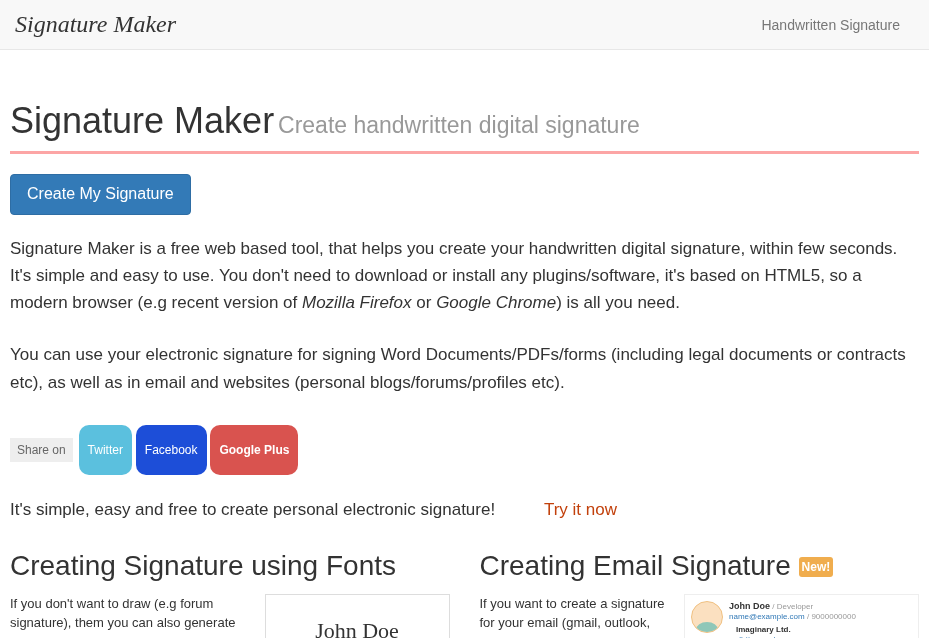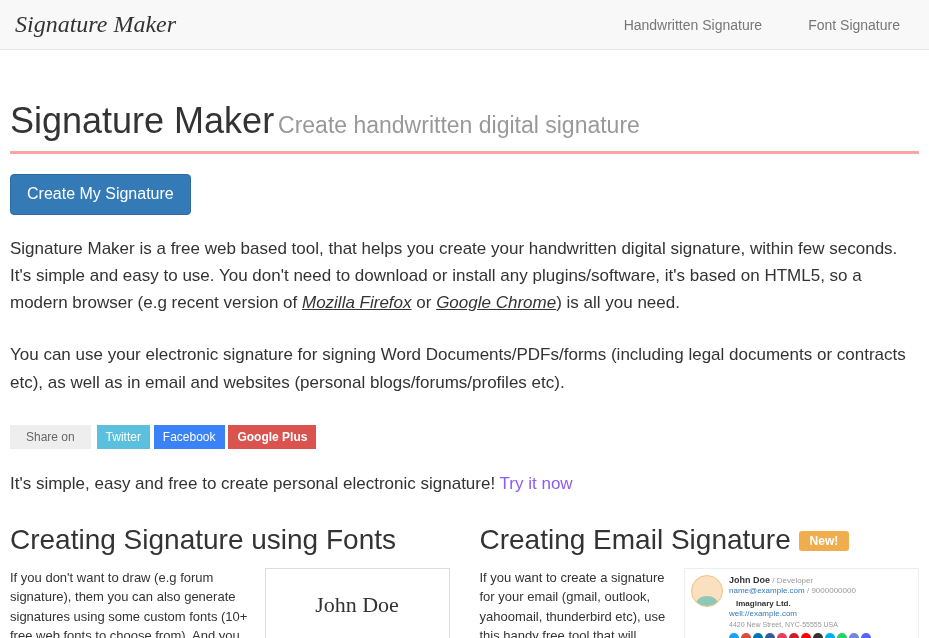--- a/index.html
+++ b/index.html
@@ -9,34 +9,34 @@
 .nav-links { display: flex; gap: 18px; }
 .nav-links a { color: #777; text-decoration: none; padding: 15px 14px; font-size: 14px; }
 .container { padding: 10px 10px 30px 10px; }
 .page-header { border-bottom: 3px solid #fca5a5; padding-bottom: 9px; margin-top: 40px; margin-bottom: 20px; }
 .page-header h1 { font-size: 36px; font-weight: 500; color: #333; display: inline; }
 .page-header .subtitle { font-size: 23px; color: #999; font-weight: 400; }
 .btn { display: inline-block; padding: 10px 16px; font-size: 14px; line-height: 1.3; border-radius: 4px; border: 1px solid transparent; cursor: pointer; text-align: center; }
 .btn-primary { background: #337ab7; color: #fff; border-color: #2e6da4; }
 .btn-large { font-size: 16px; padding: 9px 16px; text-align: right; }
 p.lead { font-size: 17px; line-height: 1.6; margin: 20px 0 15px 0; color: #333; }
-p.lead .ital { font-style: italic; text-decoration: underline; }
+p.lead .ital { font-style: italic; }
 p.body { font-size: 17px; line-height: 1.6; margin: 25px 0 29px 0; color: #333; }
 .share-row { margin: 18px 0 10px 0; }
-.share-label { display: inline-block; background: #eee; color: #666; padding: 5px 16px; font-size: 12px; margin-right: 2px; }
-.share-btn { display: inline-block; padding: 5px 9px; font-size: 12px; color: #fff; margin-right: 0; }
+.share-label { display: inline-block; background: #eee; color: #666; padding: 5px 7px; font-size: 12px; margin-right: 2px; }
+.share-btn { display: inline-block; padding: 18px 9px; font-size: 12px; color: #fff; margin-right: 0; border-radius: 10px; }
 .share-twitter { background: #5bc0de; }
-.share-facebook { background: #3b82f6; }
+.share-facebook { background: #1d4ed8; }
 .share-google { background: #d9534f; font-weight: bold; }
 p.tryit { font-size: 17px; margin: 25px 0 15px 0; }
-a.link { color: #8b5cf6; text-decoration: none; }
+a.link { color: #c2410c; text-decoration: none; margin-left: 44px; }
 .cols { display: flex; gap: 30px; margin-top: 30px; }
 .col { flex: 1; }
 .col h2 { font-size: 28px; font-weight: 500; color: #333; margin-bottom: 12px; }
-.badge-new { background: #f0ad4e; color: #fff; font-size: 12px; font-weight: 700; padding: 3px 11px; border-radius: 3px; vertical-align: middle; }
+.badge-new { background: #f0ad4e; color: #fff; font-size: 12px; font-weight: 700; padding: 3px 3px; border-radius: 3px; vertical-align: middle; }
 .col-body { display: flex; gap: 12px; align-items: flex-start; margin-bottom: 15px; }
 .col-text { flex: 1; font-size: 13px; line-height: 1.5; color: #333; }
 .font-preview { border: 1px solid #ddd; width: 185px; height: 75px; display: flex; align-items: center; justify-content: center; font-family: "Brush Script MT", cursive; font-size: 22px; color: #333; }
 .email-preview { border: 1px solid #eee; width: 235px; font-size: 8px; padding: 6px; display: flex; gap: 6px; background: #fff; }
 .avatar { width: 32px; height: 32px; border-radius: 50%; background: radial-gradient(circle at 50% 35%, #fbe0c0 0 40%, #fbe0c0 40%); border: 1px solid #f0c080; position: relative; overflow: hidden; flex-shrink: 0; }
 .avatar::after { content: ""; position: absolute; bottom: -6px; left: 4px; right: 4px; height: 16px; background: #8fc7b8; border-radius: 50% 50% 0 0; }
 .email-info { flex: 1; line-height: 1.3; color: #555; }
 .email-name { font-weight: 700; font-size: 9px; color: #333; }
 .email-role { color: #999; font-size: 8px; }
 .email-link { color: #337ab7; font-size: 8px; }
@@ -46,21 +46,20 @@
 .social-dot { width: 10px; height: 10px; border-radius: 50%; }
 .sig-tag { font-size: 6px; color: #aaa; margin-top: 3px; }
 </style>
 </head>
 <body>
 
 <div class="navbar">
   <div class="brand">Signature Maker</div>
   <div class="nav-links">
     <a>Handwritten Signature</a>
-    <a>Font Signature</a>
   </div>
 </div>
 
 <div class="container">
 
   <div class="page-header">
     <h1>Signature Maker</h1>
     <span class="subtitle">Create handwritten digital signature</span>
   </div>
 

